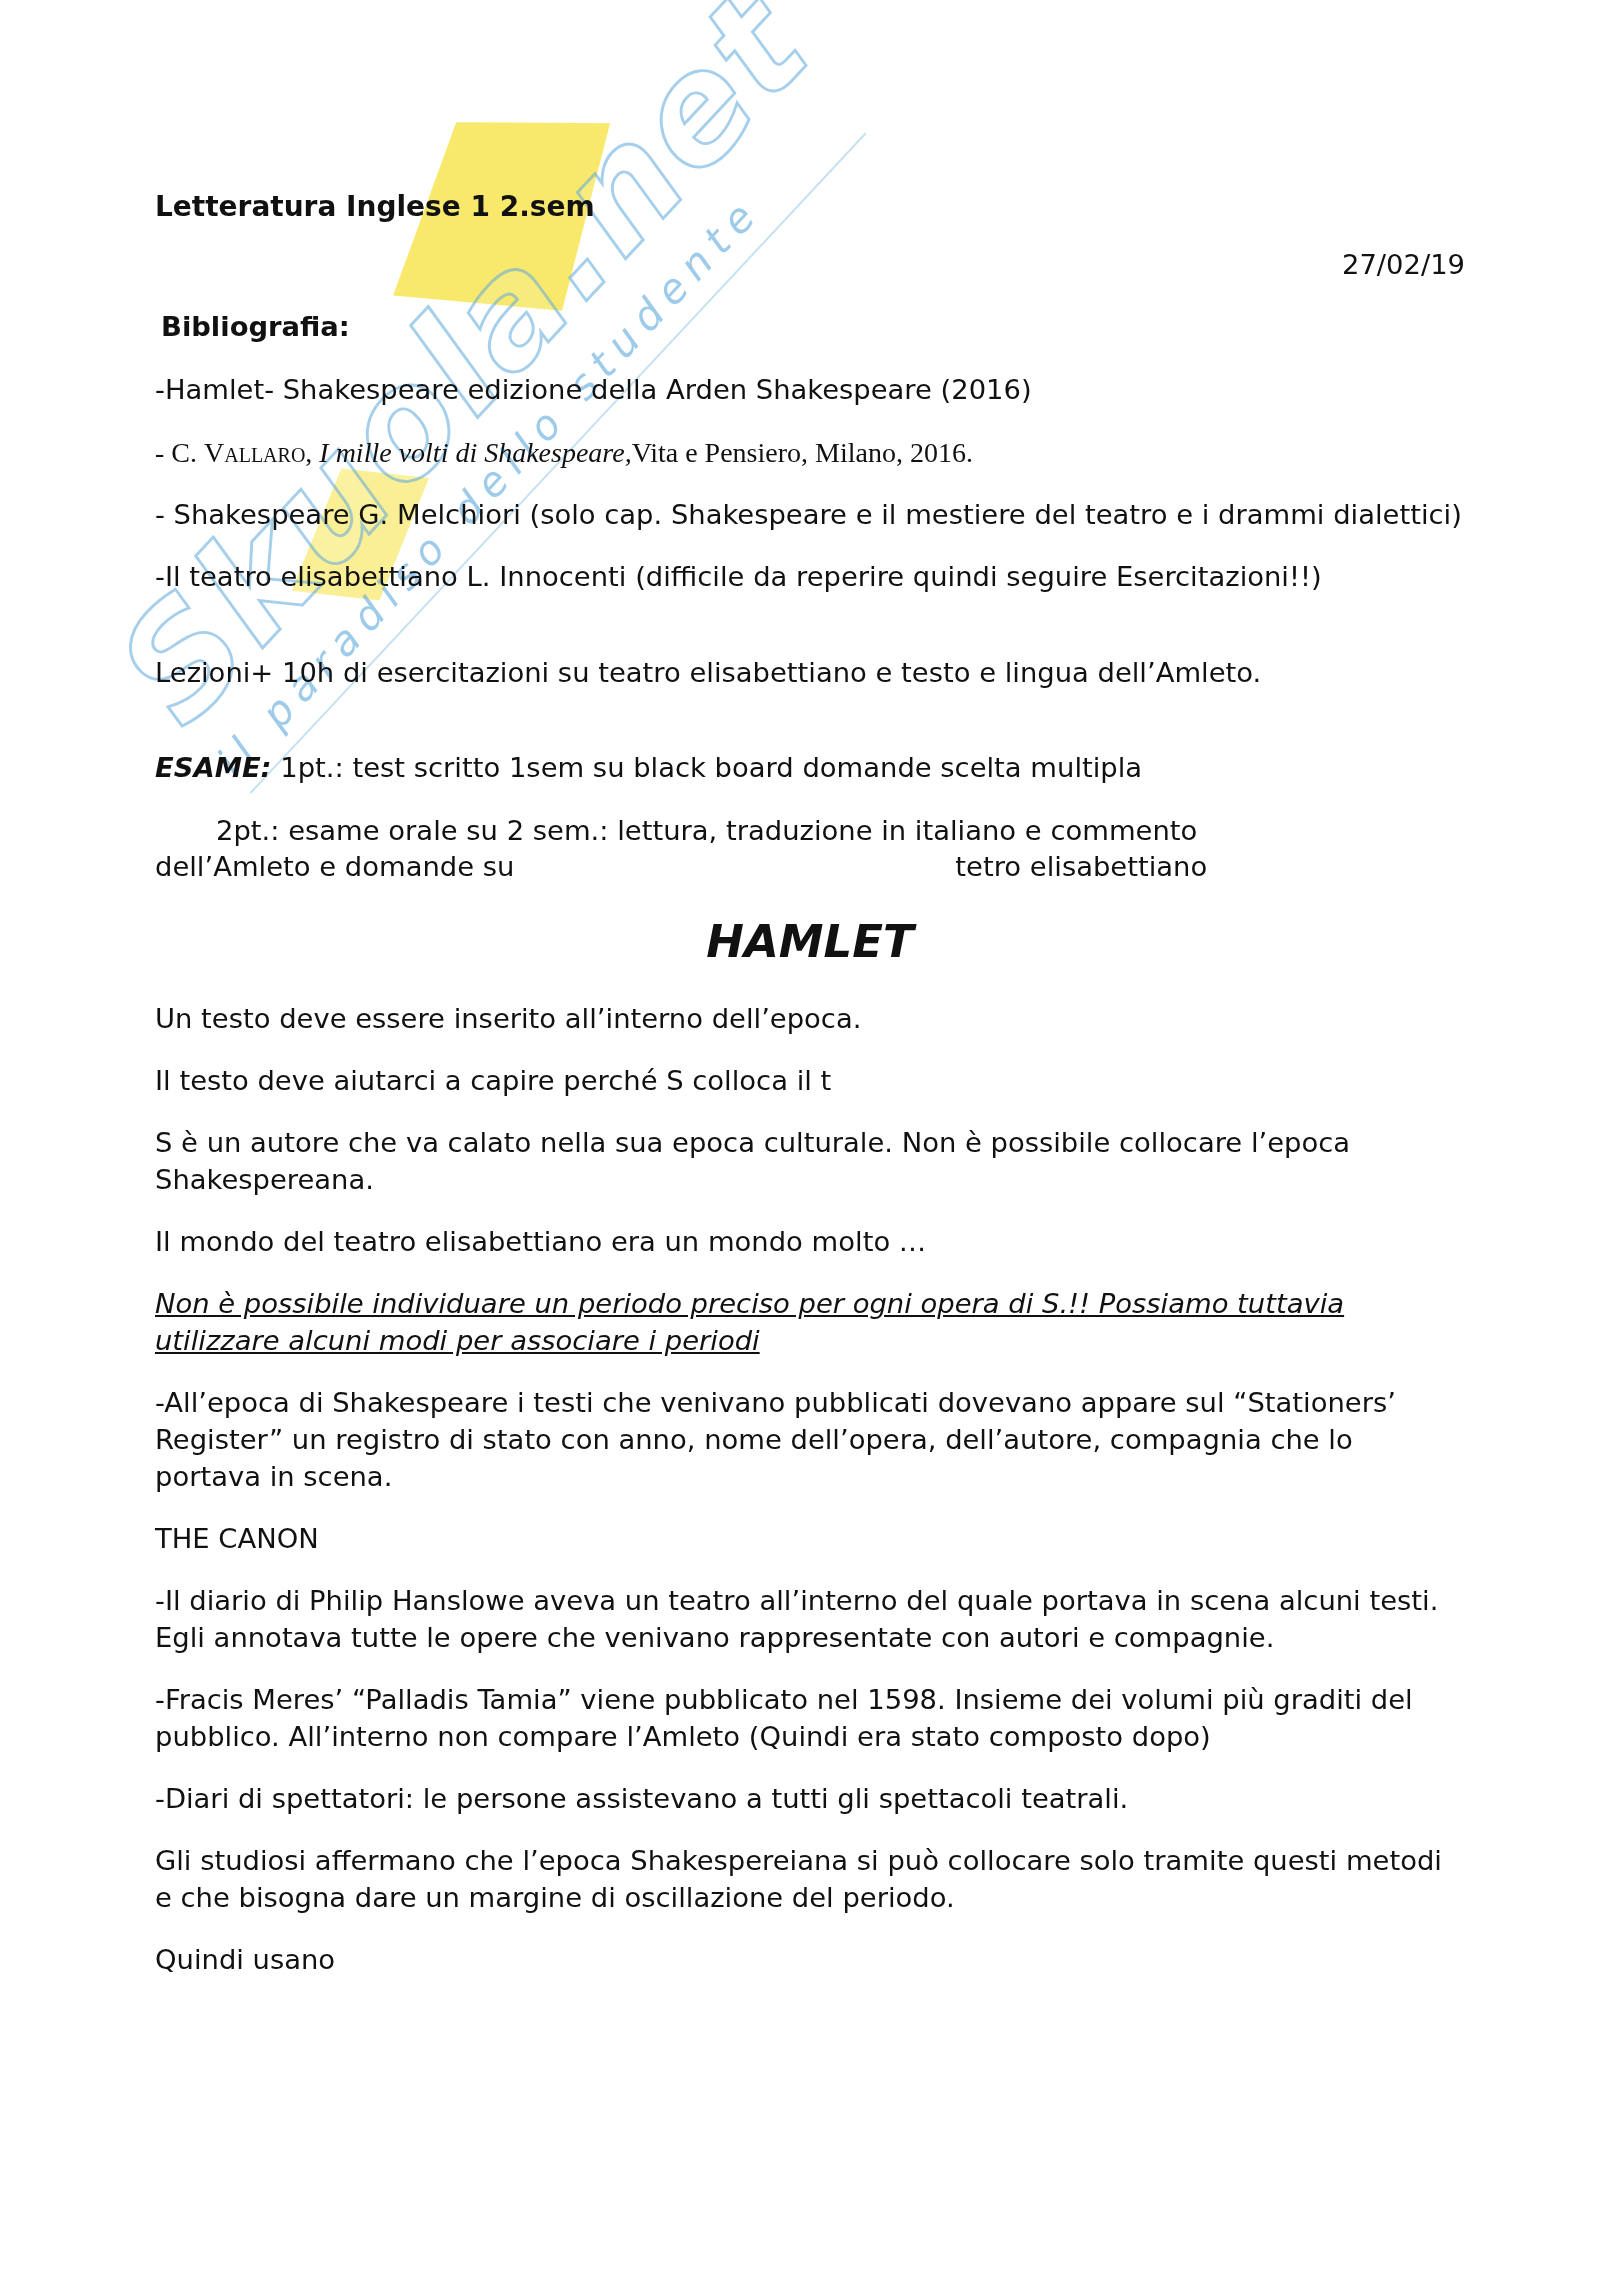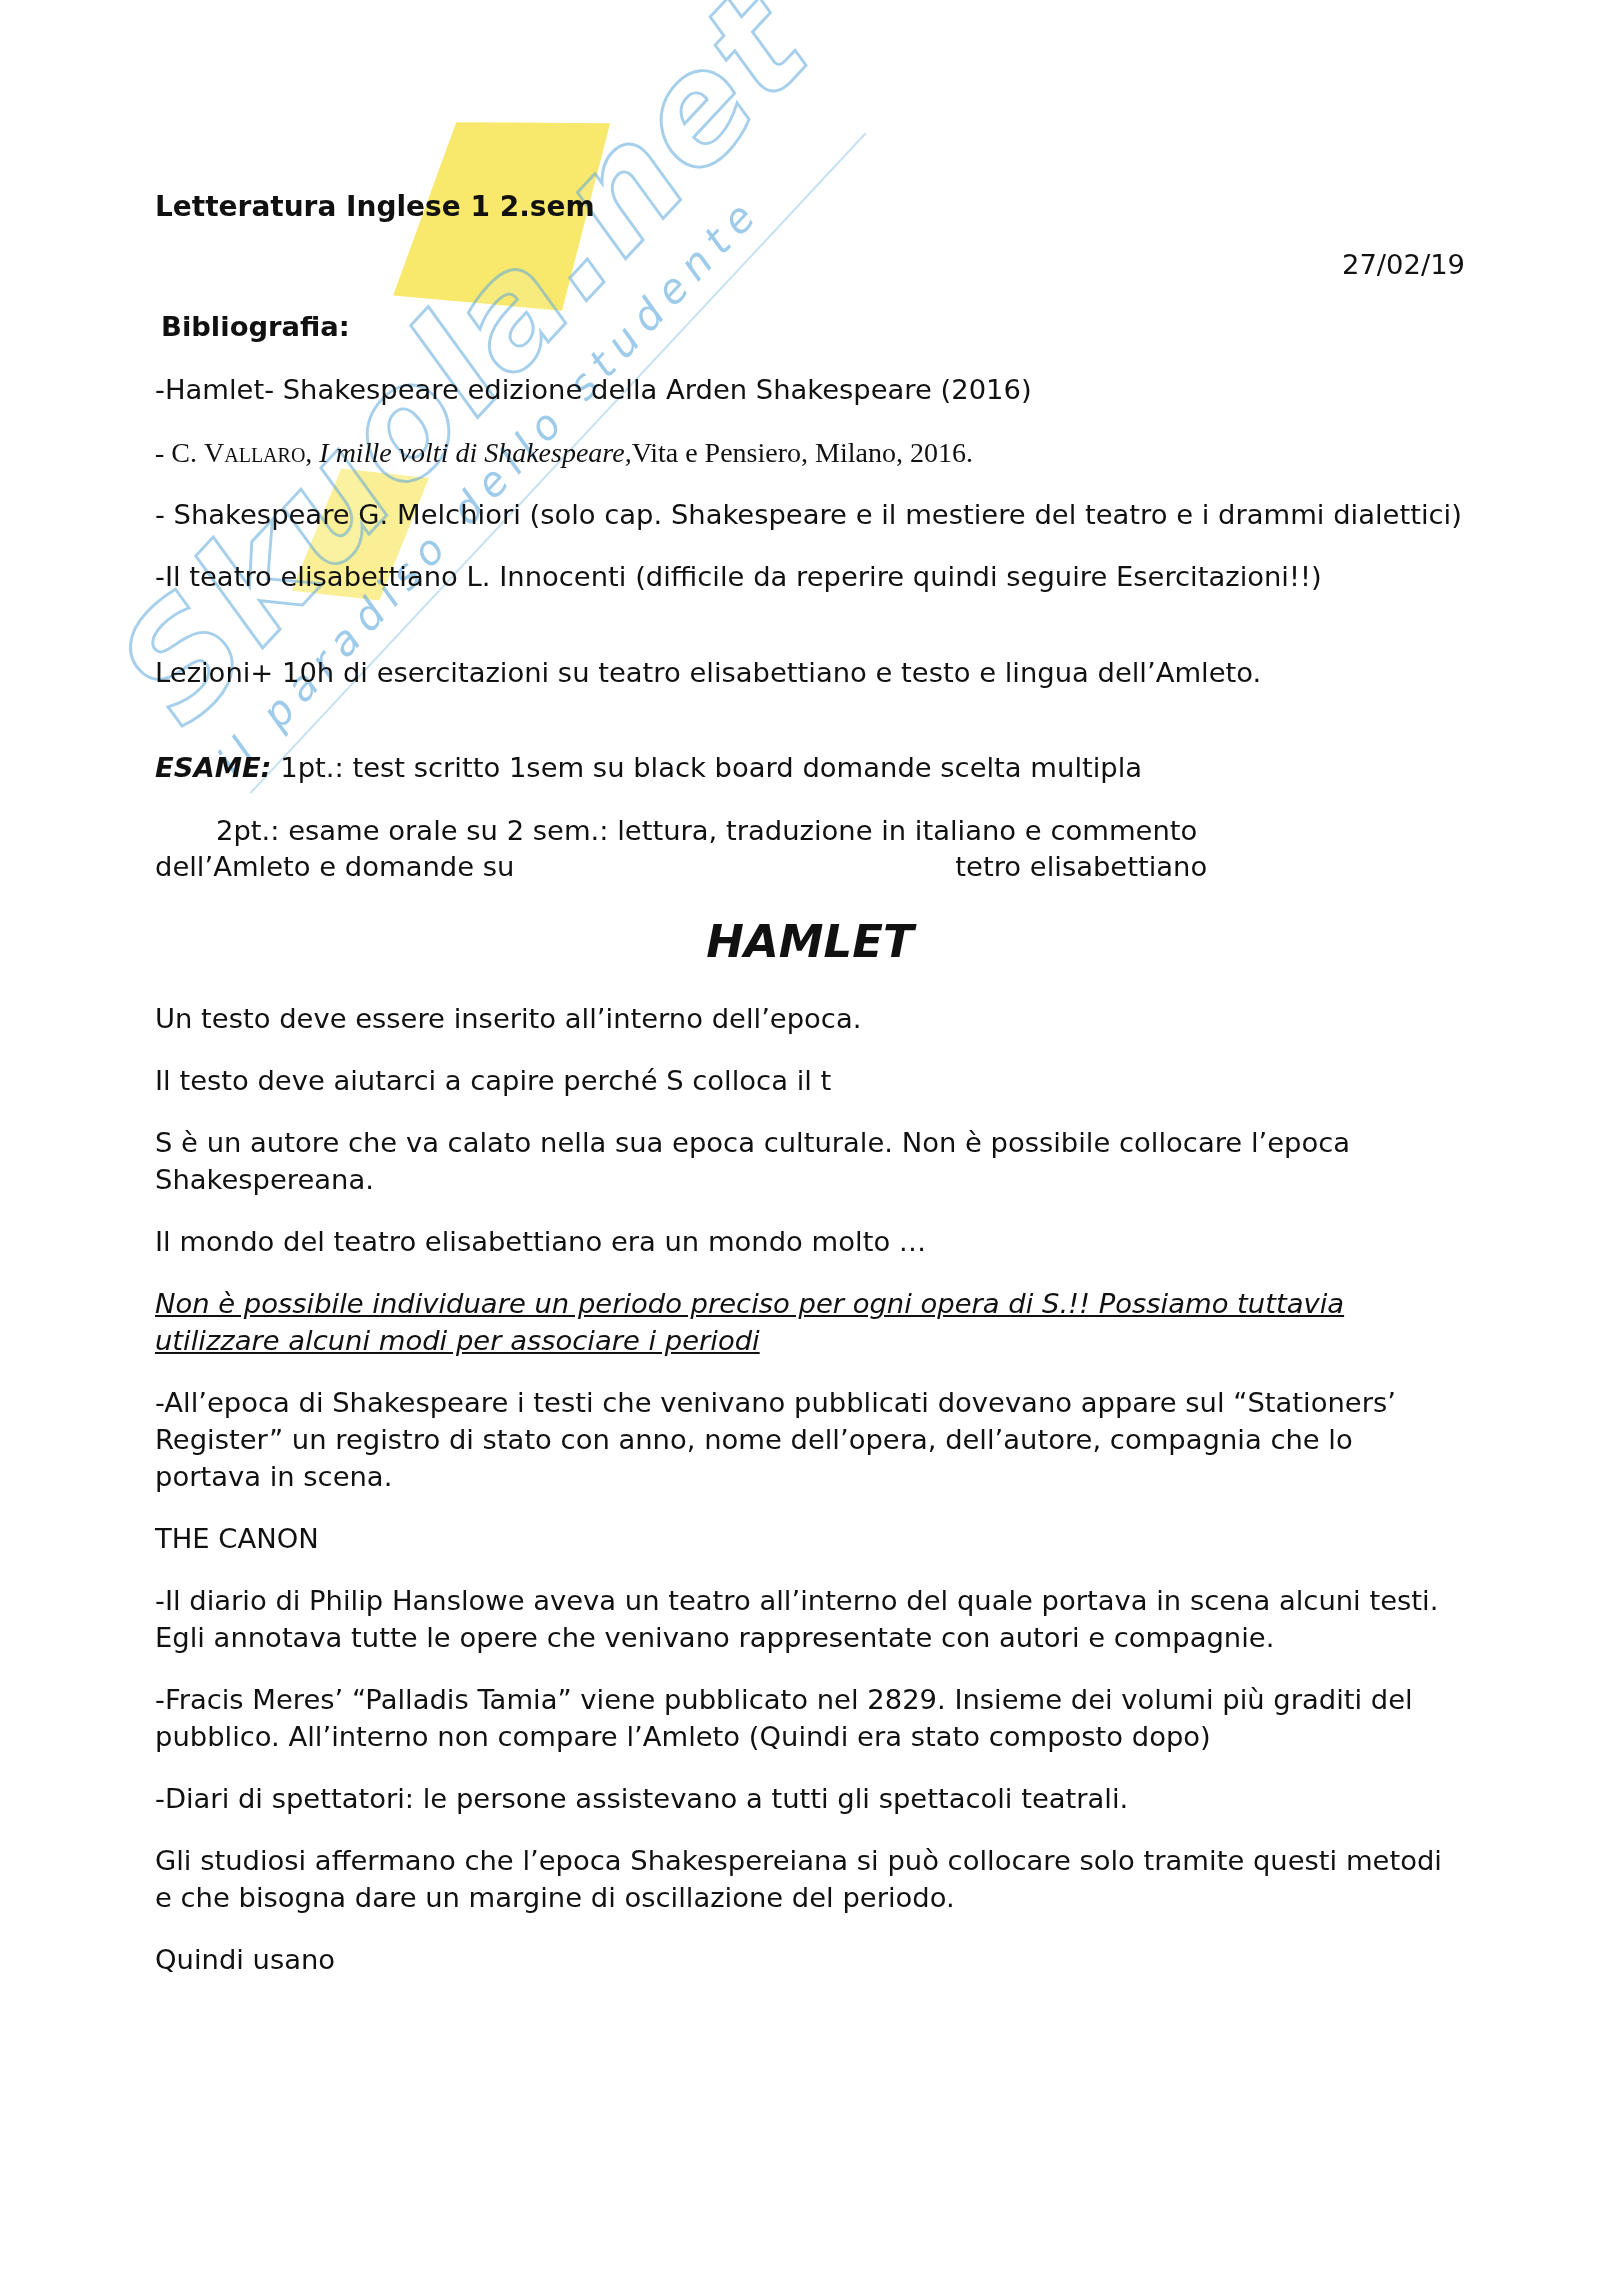--- a/index.html
+++ b/index.html
@@ -172,20 +172,20 @@
     <p class="hamlet-heading">HAMLET</p>
 
     <p>Un testo deve essere inserito all’interno dell’epoca.</p>
     <p>Il testo deve aiutarci a capire perché S colloca il t</p>
     <p>S è un autore che va calato nella sua epoca culturale. Non è possibile collocare l’epoca Shakespereana.</p>
     <p>Il mondo del teatro elisabettiano era un mondo molto …</p>
     <p class="underline-italic">Non è possibile individuare un periodo preciso per ogni opera di S.!! Possiamo tuttavia utilizzare alcuni modi per associare i periodi</p>
     <p>-All’epoca di Shakespeare i testi che venivano pubblicati dovevano appare sul “Stationers’ Register” un registro di stato con anno, nome dell’opera, dell’autore, compagnia che lo portava in scena.</p>
     <p>THE CANON</p>
     <p>-Il diario di Philip Hanslowe aveva un teatro all’interno del quale portava in scena alcuni testi. Egli annotava tutte le opere che venivano rappresentate con autori e compagnie.</p>
-    <p>-Fracis Meres’ “Palladis Tamia”  viene pubblicato nel 2829. Insieme dei volumi più graditi del pubblico. All’interno non compare l’Amleto (Quindi era stato composto dopo)</p>
+    <p>-Fracis Meres’ “Palladis Tamia”  viene pubblicato nel 1598. Insieme dei volumi più graditi del pubblico. All’interno non compare l’Amleto (Quindi era stato composto dopo)</p>
     <p>-Diari di spettatori: le persone assistevano a tutti gli spettacoli teatrali.</p>
     <p>Gli studiosi affermano che l’epoca Shakespereiana si può collocare solo tramite questi metodi e che bisogna dare un margine di oscillazione del periodo.</p>
     <p>Quindi usano</p>
 
   </div>
 </div>
 
 
 </body></html>

